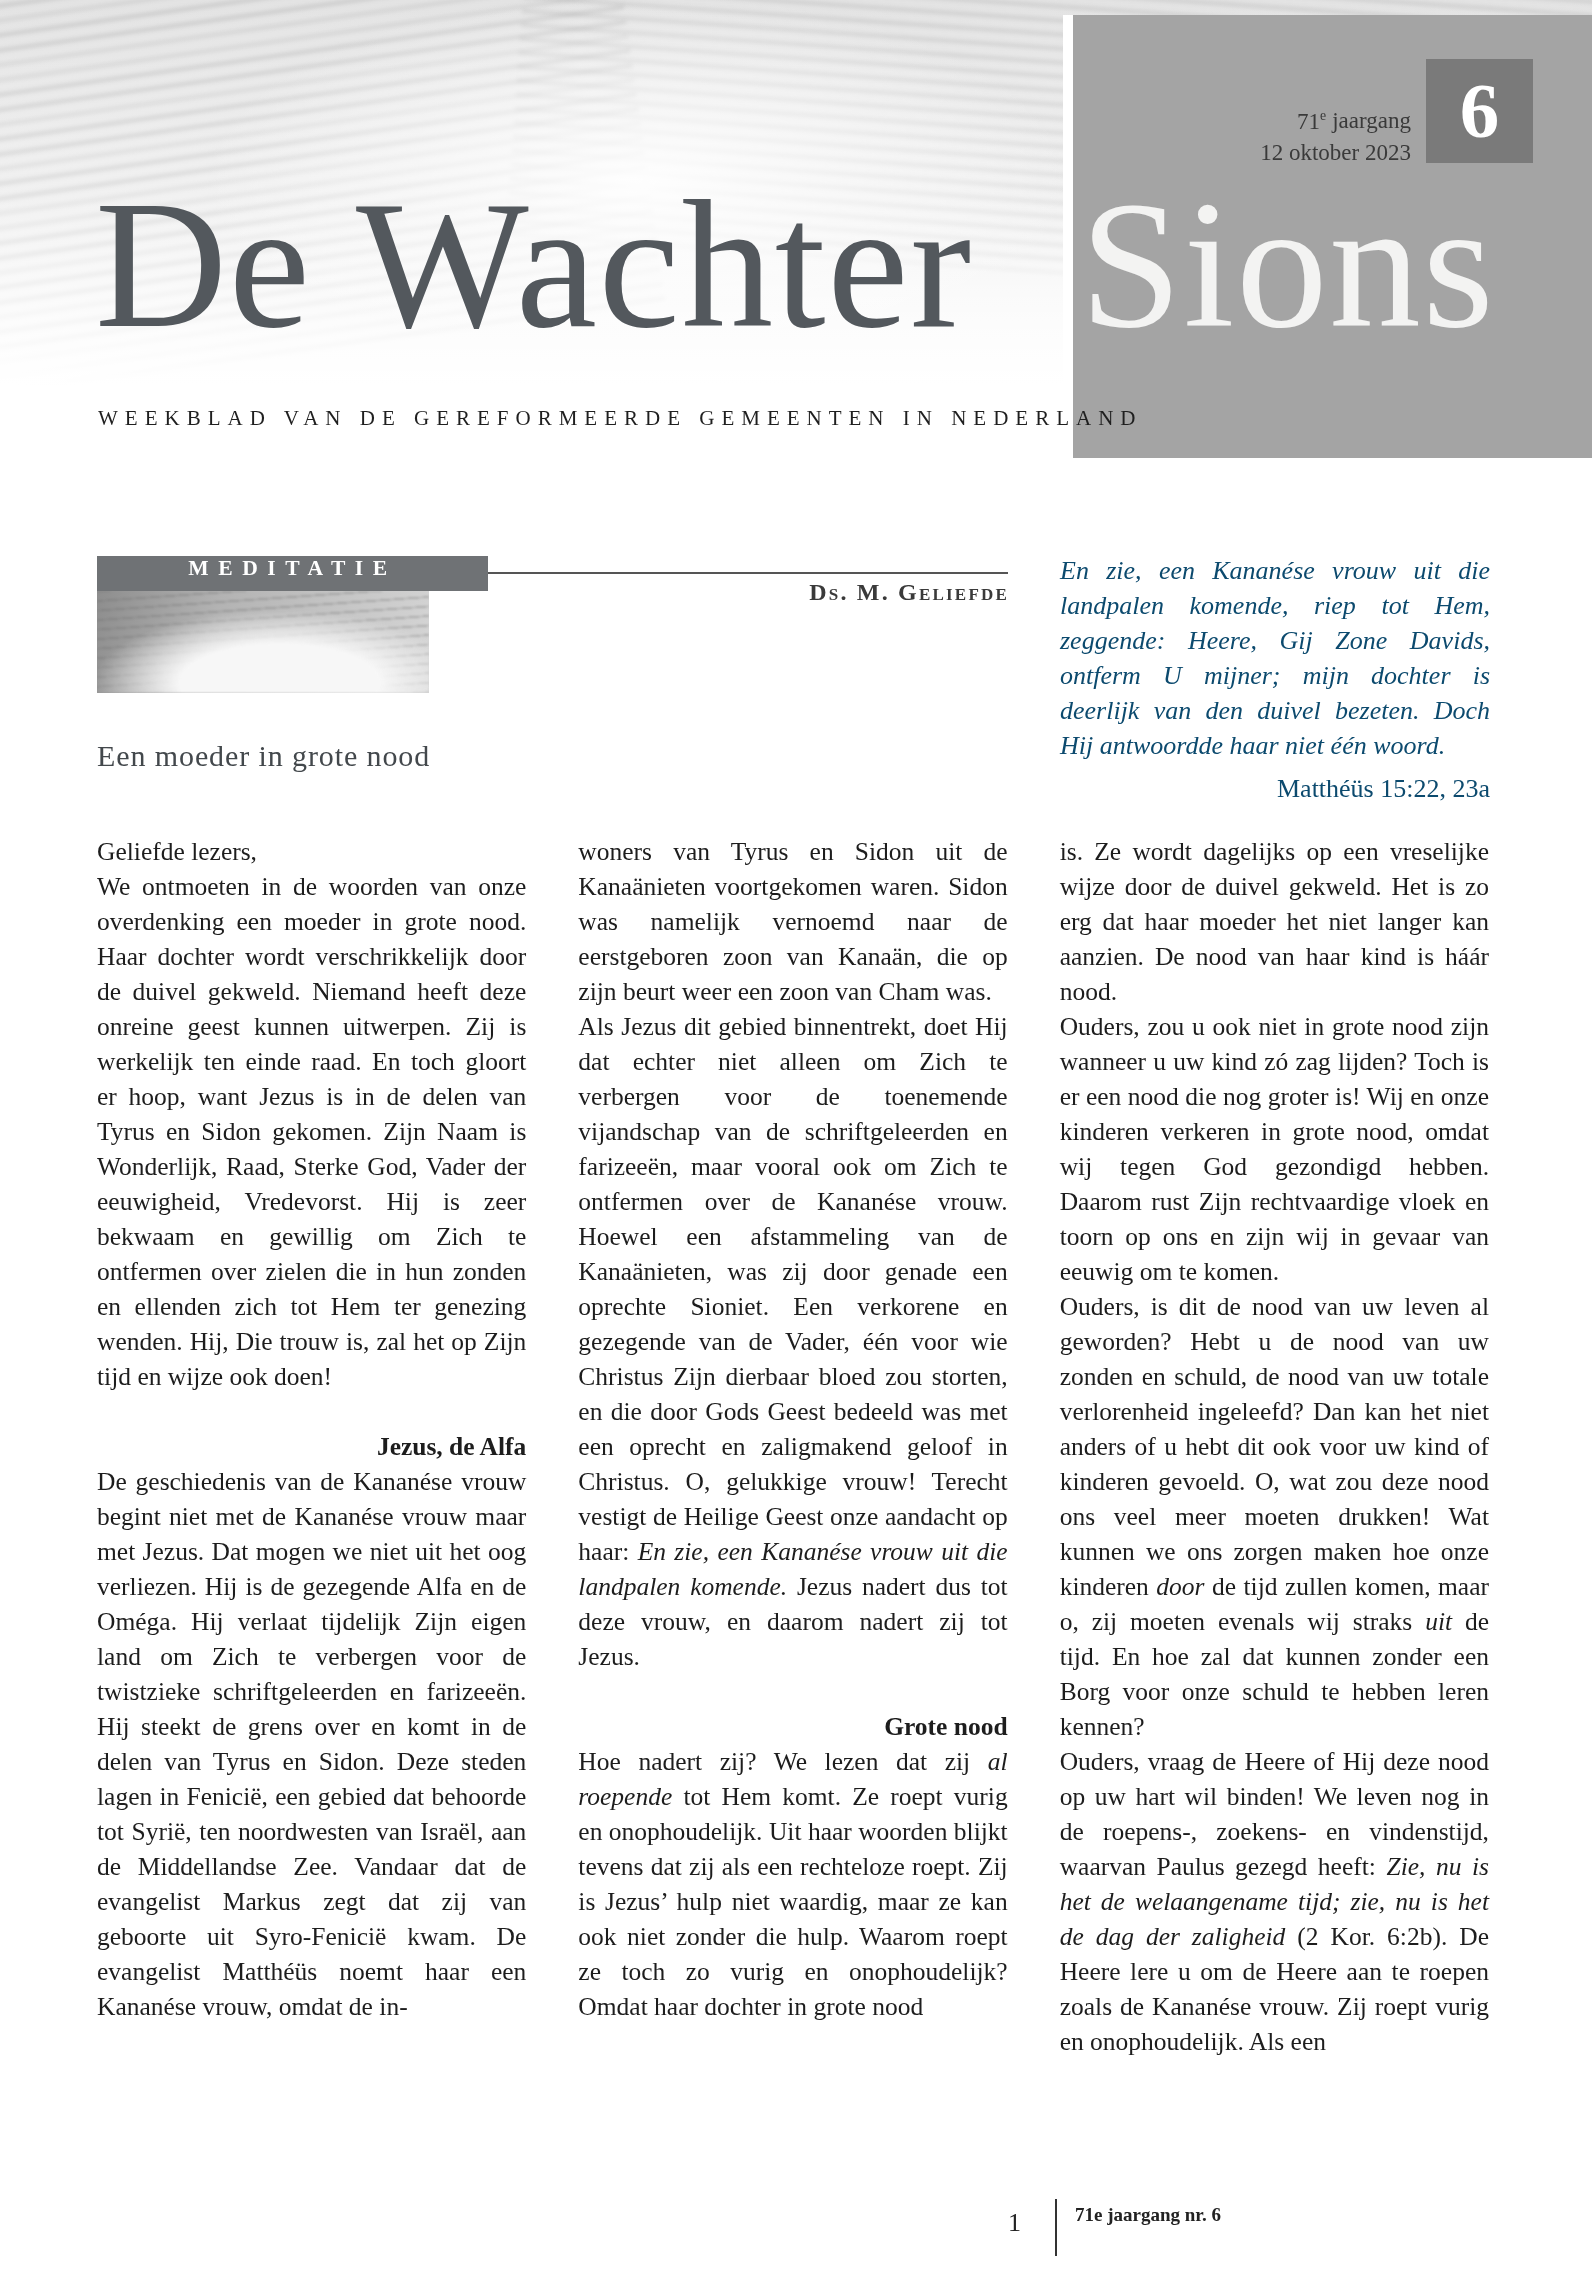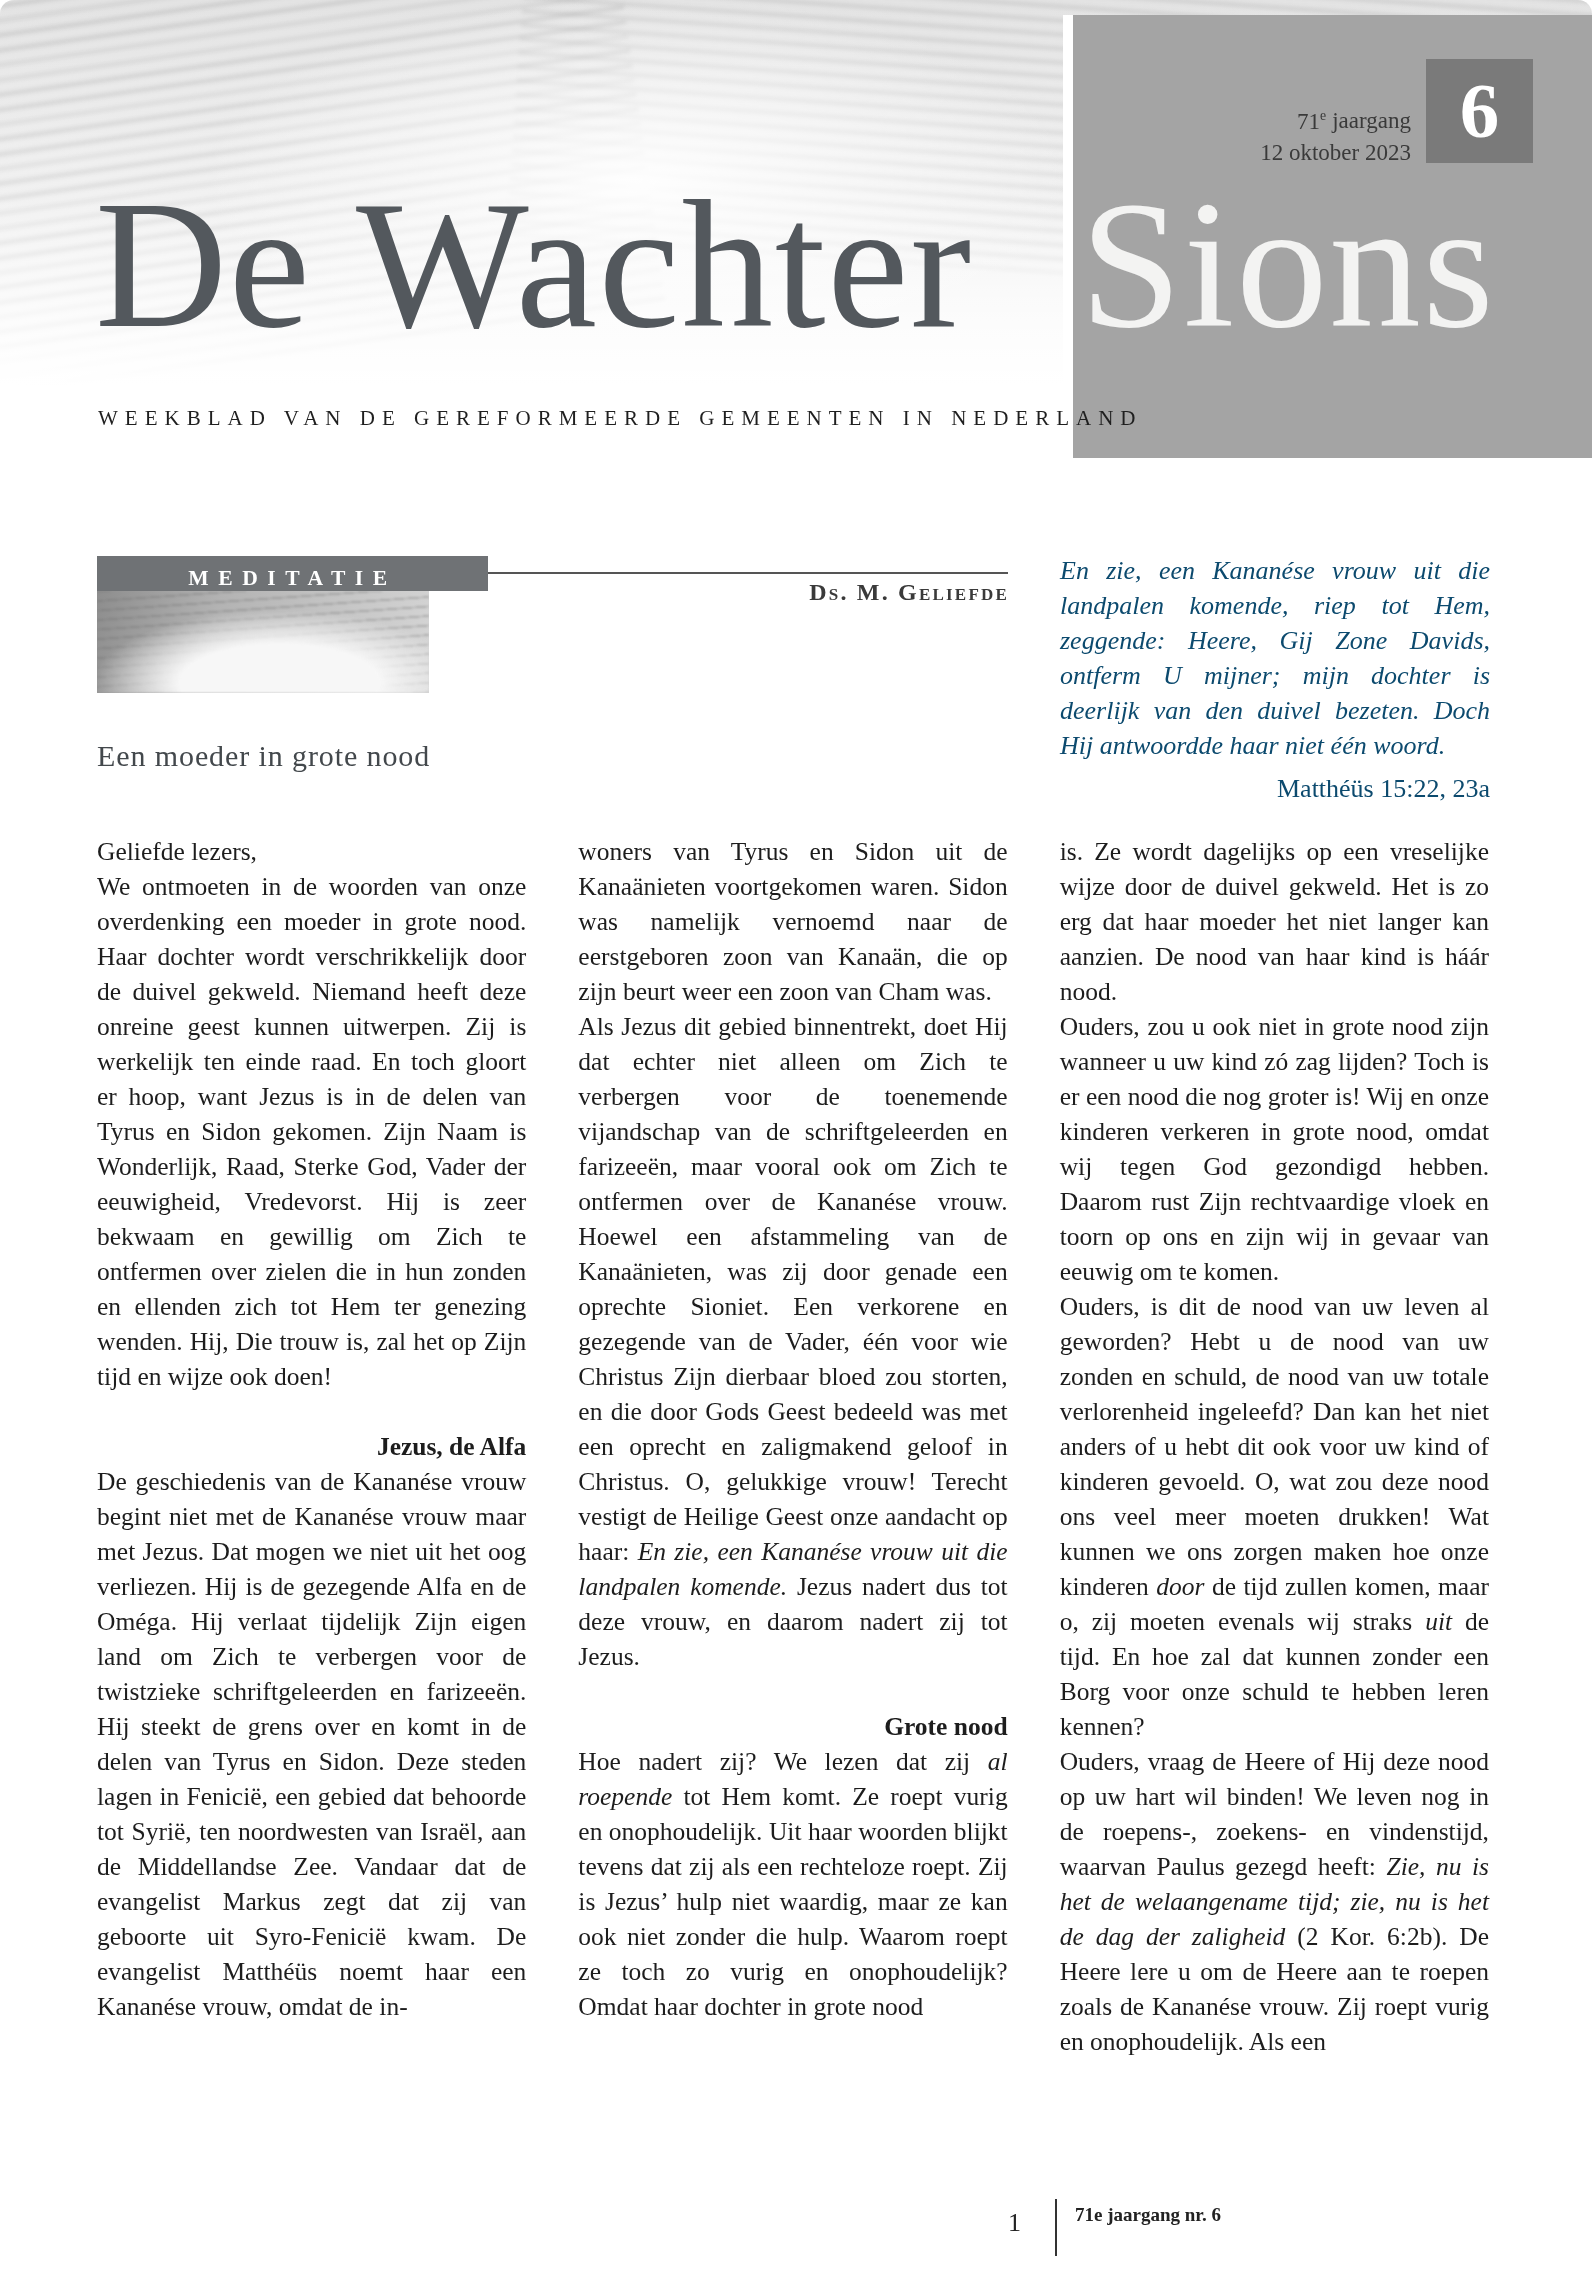--- a/index.html
+++ b/index.html
@@ -1,19 +1,19 @@
 <!DOCTYPE html>
 <html lang="nl" style="--masthead-panel: #a4a4a4; --issue-number-box: #7a7a7a; --masthead-title: #53585d; --sions-title: #f3f3f2; --section-bar: #6f7275; --body-text: #1d1d1d;font-size:14px"><head>
 <meta charset="utf-8">
 <style>
   * { margin:0; padding:0; box-sizing:border-box; }
   html,body { background:#ffffff; }
   .page {
     position:relative; width:1592px; height:2295px; background:#fff;
-    overflow:hidden; font-family:"Liberation Serif", serif; color:#1d1d1d;border-radius:14px;
+    overflow:hidden; font-family:"Liberation Serif", serif; color:#1d1d1d;
   }
 
   
   .masthead { position:absolute; left:0; top:0; width:1592px; height:483px; }
   .book-photo { position:absolute; inset:0; overflow:hidden;
     background:linear-gradient(to bottom,#e0e0e0,#f3f3f3 70%,#fff); }
   .page-texture { position:absolute; filter:blur(2.2px); }
   .tex-left { left:-69px; top:-78px; width:708px; height:431px; transform:rotate(-8deg); opacity:.55;
     background:repeating-linear-gradient(to bottom, rgba(105,105,105,.55) 0 2.6px, transparent 2.6px 14.7px); }
   .tex-right { left:518px; top:-104px; width:1165px; height:380px; transform:rotate(4deg); opacity:.5;
@@ -36,21 +36,21 @@
   .title-left { left:95px; top:173px; color:var(--masthead-title,#53585d); }
   .title-right { left:7px; top:158px; color:var(--sions-title,#f3f3f2); }
 
   .subtitle { position:absolute; left:98px; top:406px; font-size:21px;
     letter-spacing:7px; color:#1f1f1f; white-space:nowrap; }
 
   
   .article { position:absolute; left:97px; top:556px; width:1392px; }
   .article-header { position:relative; height:278px; }
   .section-bar { position:absolute; left:0; top:0; width:391px; height:35px;
-    background:var(--section-bar,#6f7275); color:#fff; display:flex; align-items:flex-end;
+    background:var(--section-bar,#6f7275); color:#fff; display:flex; align-items:flex-start;
     justify-content:center; font-size:21.6px; font-weight:bold; letter-spacing:9.5px; }
   .rule { position:absolute; left:391px; top:16.4px; width:520px; height:1.7px; background:#555; }
   .author { position:absolute; left:482px; top:23px; width:430px; text-align:right;
     font-variant:small-caps; letter-spacing:2.2px; font-weight:bold; font-size:24px; color:#3a3a3a; }
   .book-thumb { position:absolute; left:0; top:35px; width:332px; height:102px; overflow:hidden;
     background:linear-gradient(105deg,#8d8d8d 0%,#b3b3b3 35%,#d6d6d6 100%); }
   .thumb-pages { position:absolute; inset:0; filter:blur(0.9px); background:
     radial-gradient(ellipse 75% 95% at 55% 90%, #f7f7f7 0 40%, rgba(247,247,247,0) 75%),
     repeating-linear-gradient(-4deg, rgba(110,110,110,.35) 0 1.7px, transparent 1.7px 9.5px); }
   .scripture { position:absolute; left:963px; top:-3.5px; width:430px;

